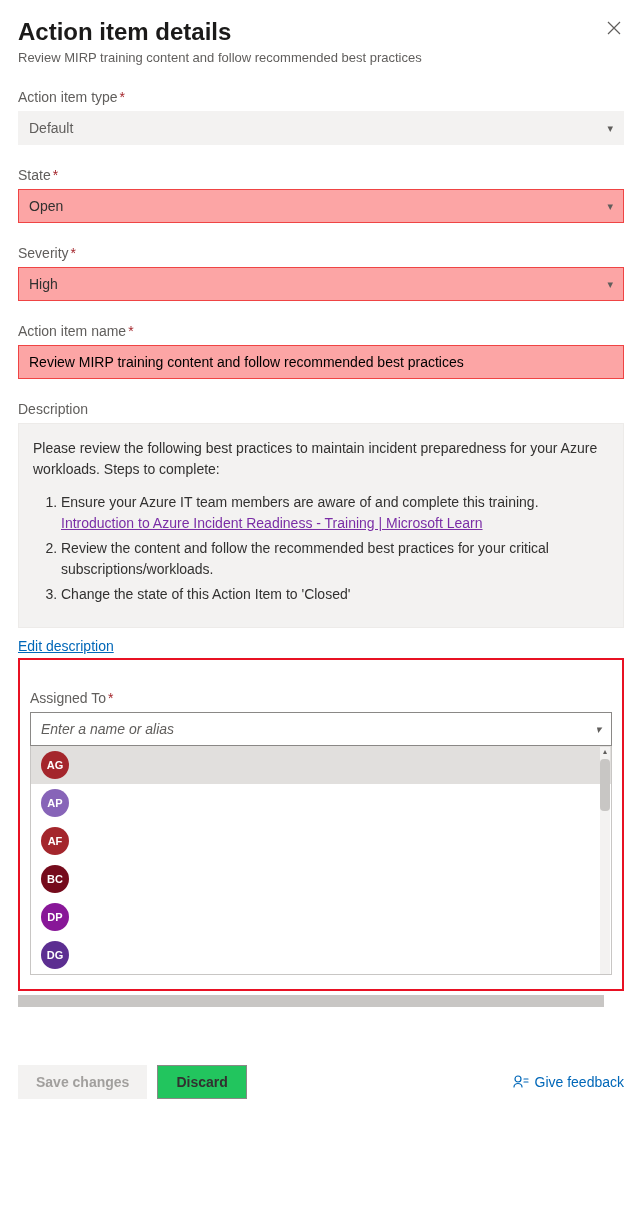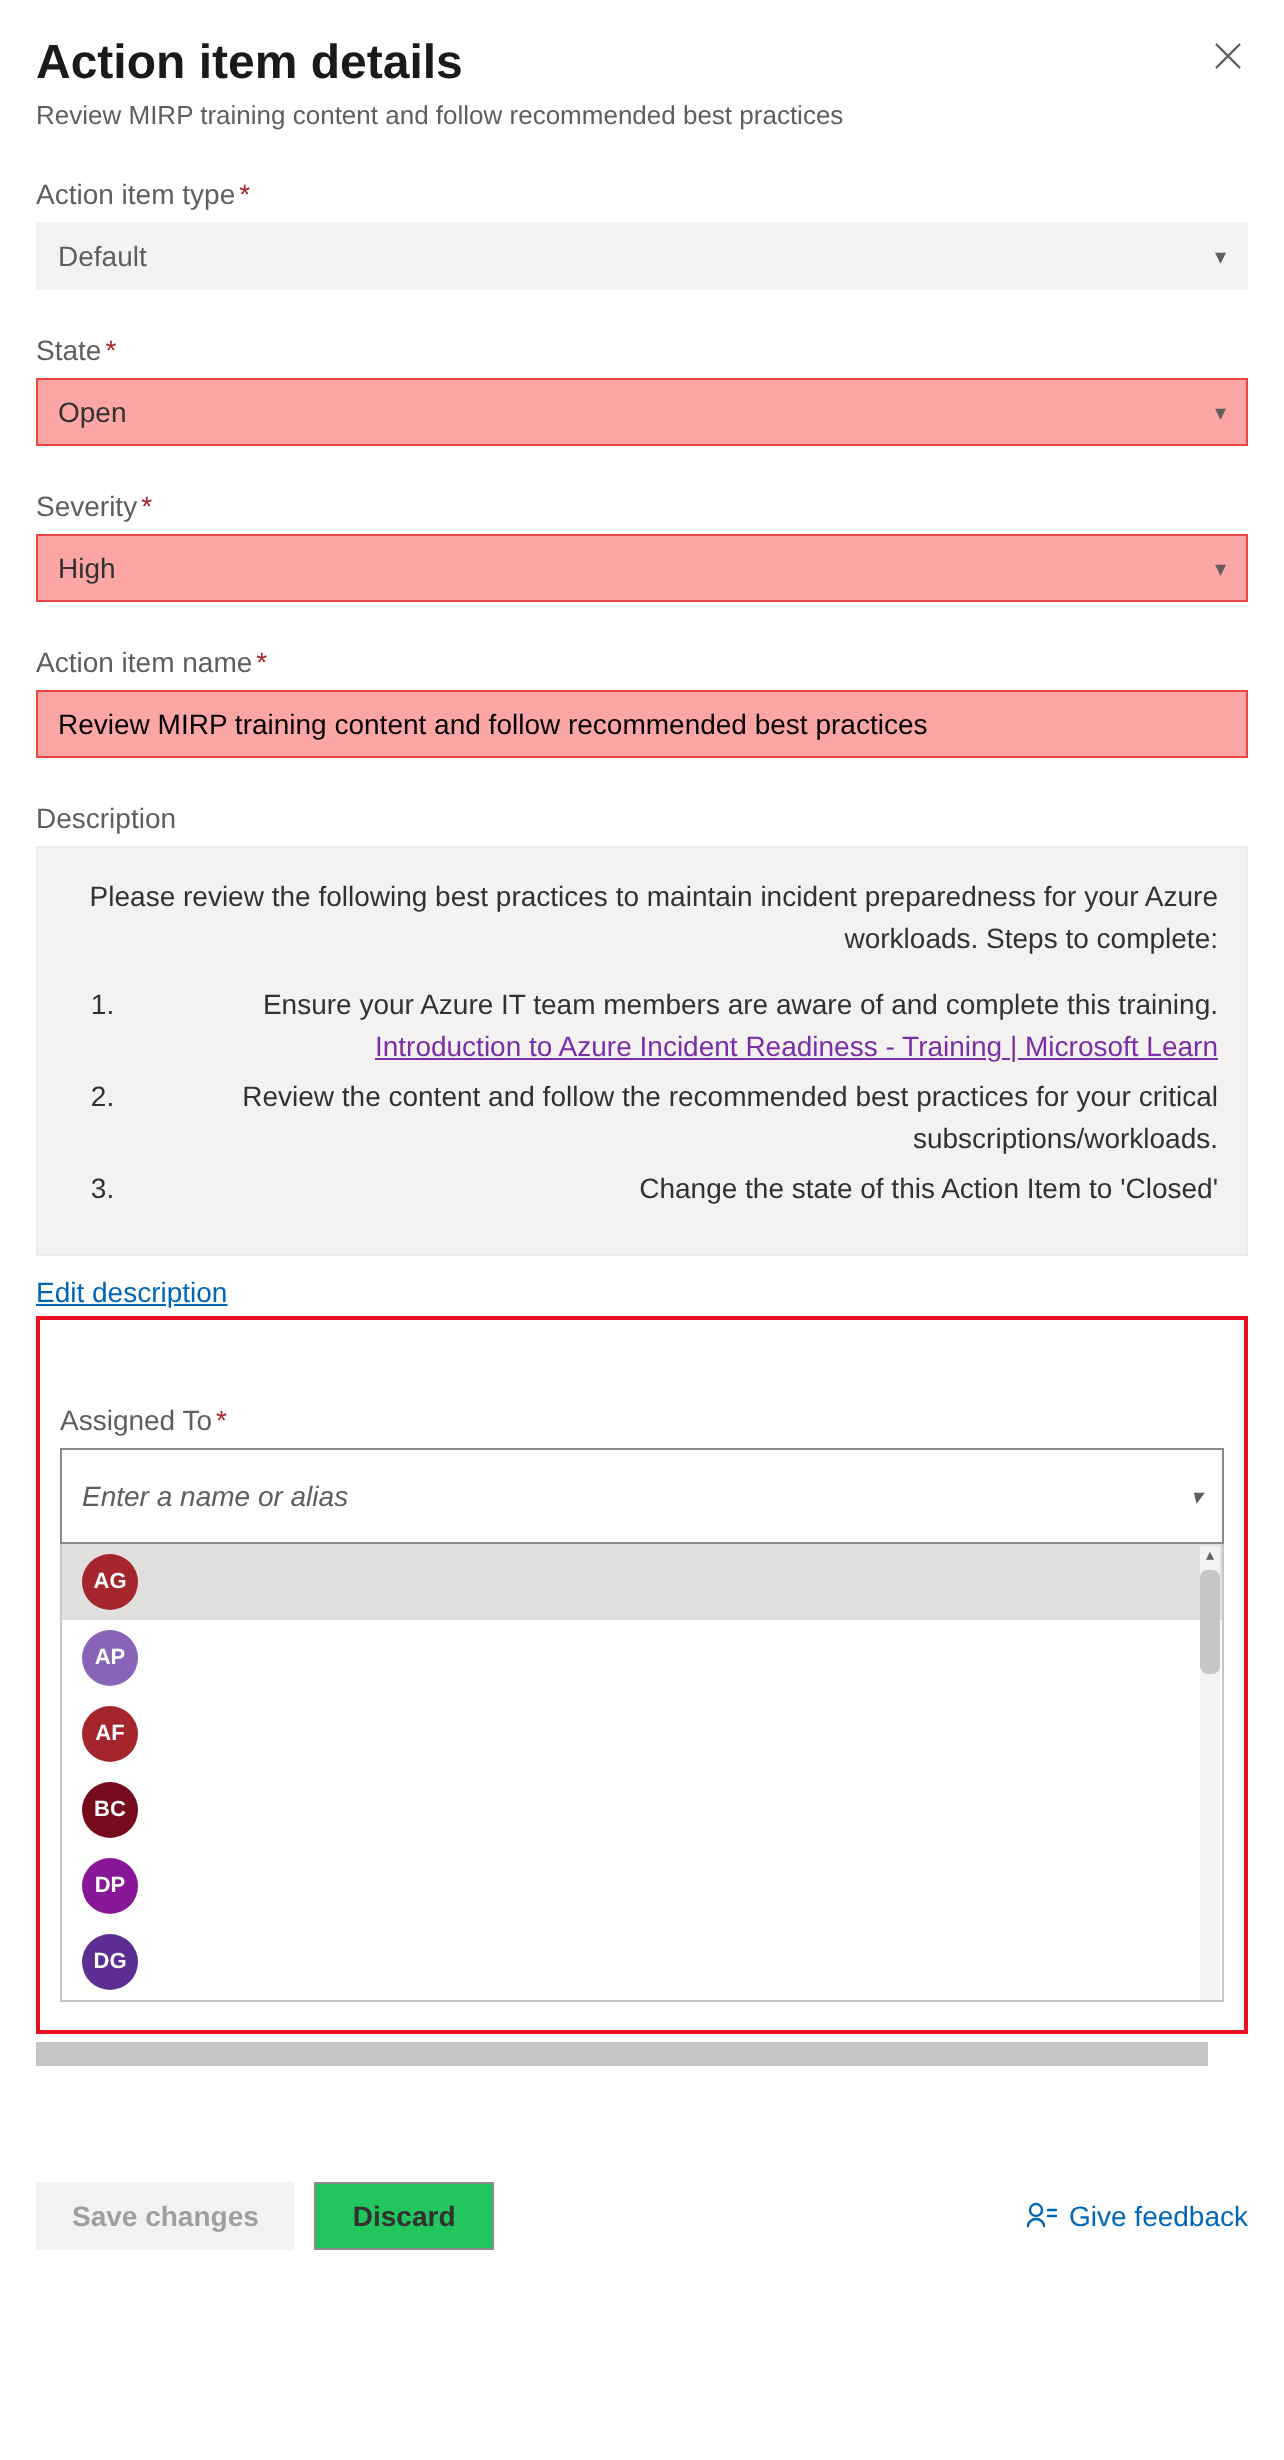--- a/index.html
+++ b/index.html
@@ -22,28 +22,28 @@
     .sel, .txtin {
       width: 100%; height: 34px; border: 1px solid #ef4444; padding: 0 10px;
       font-size: 14px; background: #fca5a5; display:flex; align-items:center;
       justify-content:space-between; position: relative;
     }
     .sel.disabled { background:#f3f2f1; border:1px solid #f3f2f1; color:#605e5c; }
     .chev { color:#605e5c; font-size:11px; }
     .txtin input { border:none; width:100%; height:100%; font-size:14px; outline:none; background:transparent; }
     .descbox {
       background:#f3f2f1; border:1px solid #edebe9; padding:14px 14px 18px 14px;
-      font-size:14px; color:#323130; line-height:1.5;text-align:right;
+      font-size:14px; color:#323130; line-height:1.5;
     }
     .descbox ol { margin:12px 0 0 28px; }
     .descbox li { margin-bottom:4px; }
     .descbox a { color:#7a2da6; text-decoration:underline; }
     .editlink { color:#0067b8; font-size:14px; margin-top:10px; display:inline-block; }
     .highlight-box { border:2px solid #e81123; padding:10px 10px 14px 10px; margin-top:-4px; }
-    .combo { width:100%; height:48px; border:1px solid #8a8886; padding:0 10px; display:flex;
+    .combo { width:100%; height:34px; border:1px solid #8a8886; padding:0 10px; display:flex;
              align-items:center; justify-content:space-between; font-style:italic; color:#605e5c; }
     .dropdown {
       border:1px solid #c8c6c4; border-top:none; max-height:320px; overflow:hidden;
       position:relative;
     }
     .dd-item { display:flex; align-items:center; gap:12px; padding:8px 10px; height:38px; }
     .dd-item.sel-item { background:#e1dfdd; }
     .avatar {
       width:28px; height:28px; border-radius:50%; display:flex; align-items:center;
       justify-content:center; color:#fff; font-size:11px; font-weight:600;
@@ -112,21 +112,21 @@
     <ol>
       <li><span>Ensure your Azure IT team members are aware of and complete this training.</span> <a href="#">Introduction to Azure Incident Readiness - Training | Microsoft Learn</a></li>
       <li>Review the content and follow the recommended best practices for your critical subscriptions/workloads.</li>
       <li>Change the state of this Action Item to 'Closed'</li>
     </ol>
   </div>
   <a href="#" class="editlink">Edit description</a>
 </div>
 
 <div class="highlight-box">
-  <div class="field" style="margin-bottom:0; margin-top:32px;">
+  <div class="field" style="margin-bottom:0; margin-top:20px;">
     <span class="label"><span>Assigned To</span><span class="req">*</span></span>
     <div class="combo">
       <span>Enter a name or alias</span>
       <span class="chev">▾</span>
     </div>
     <div class="dropdown">
       <div id="dd-list">
           <div class="dd-item sel-item">
             <div class="avatar" style="background: rgb(164, 38, 44);">AG</div>
           </div>

